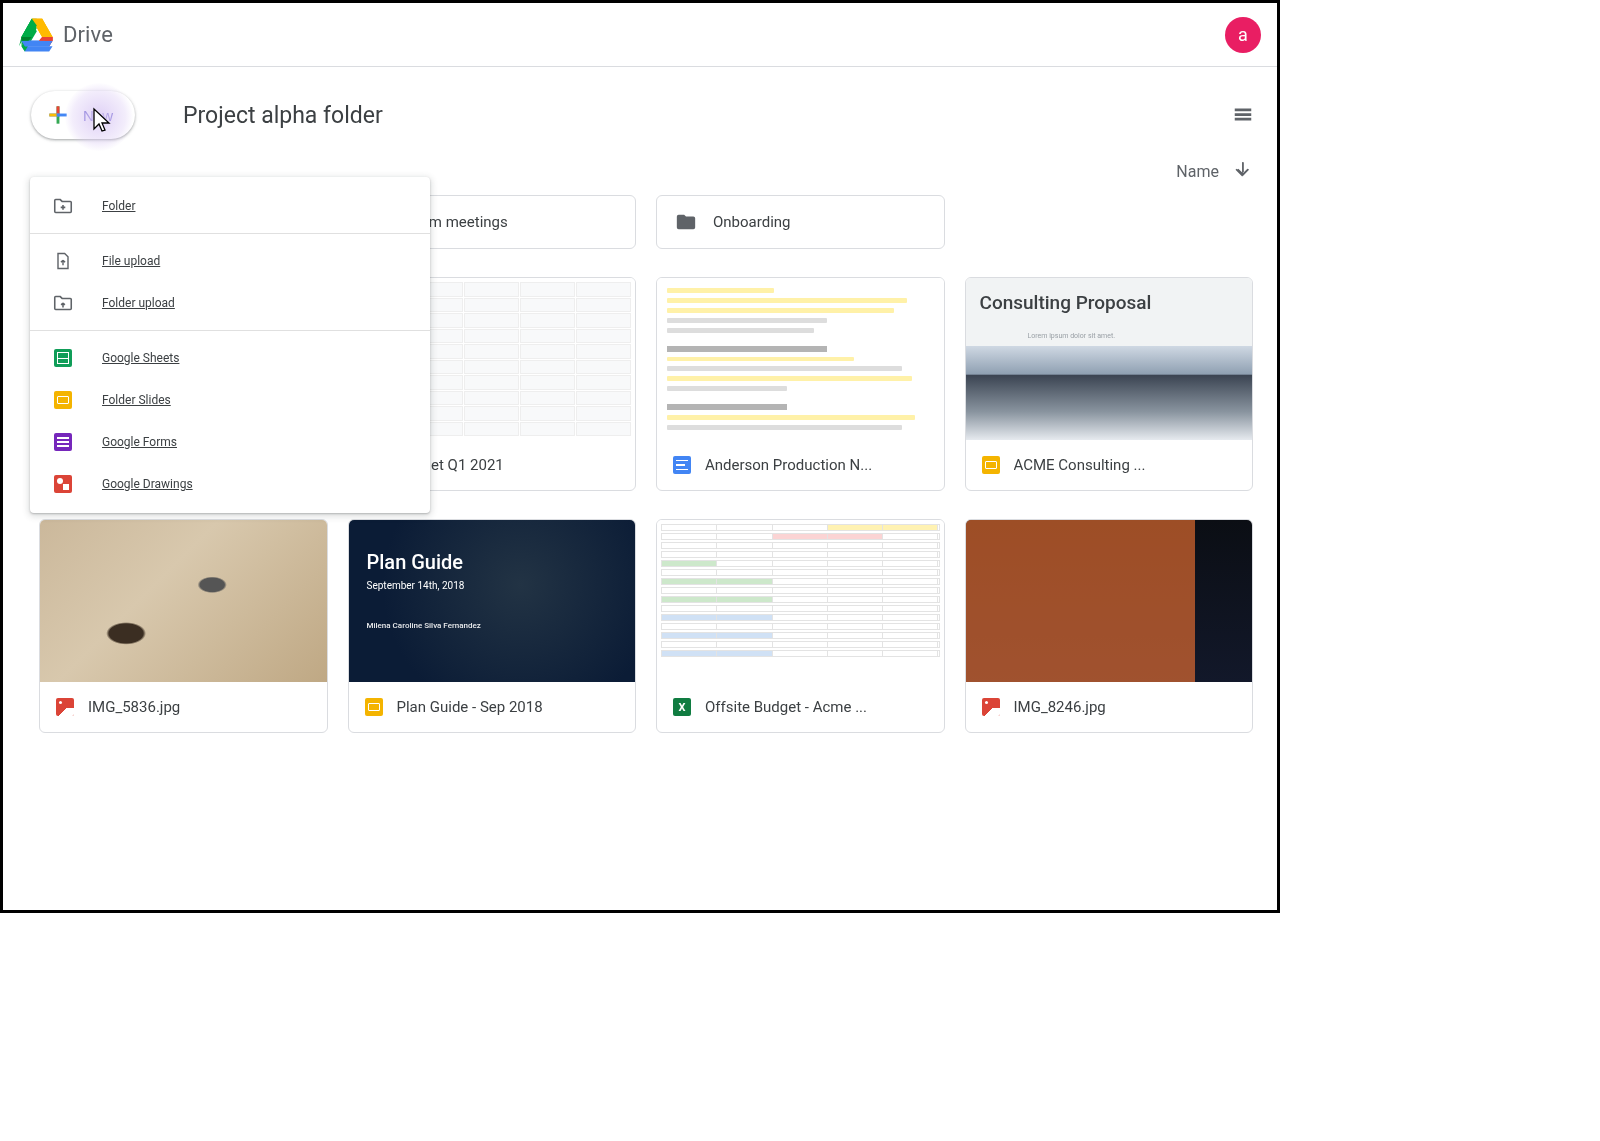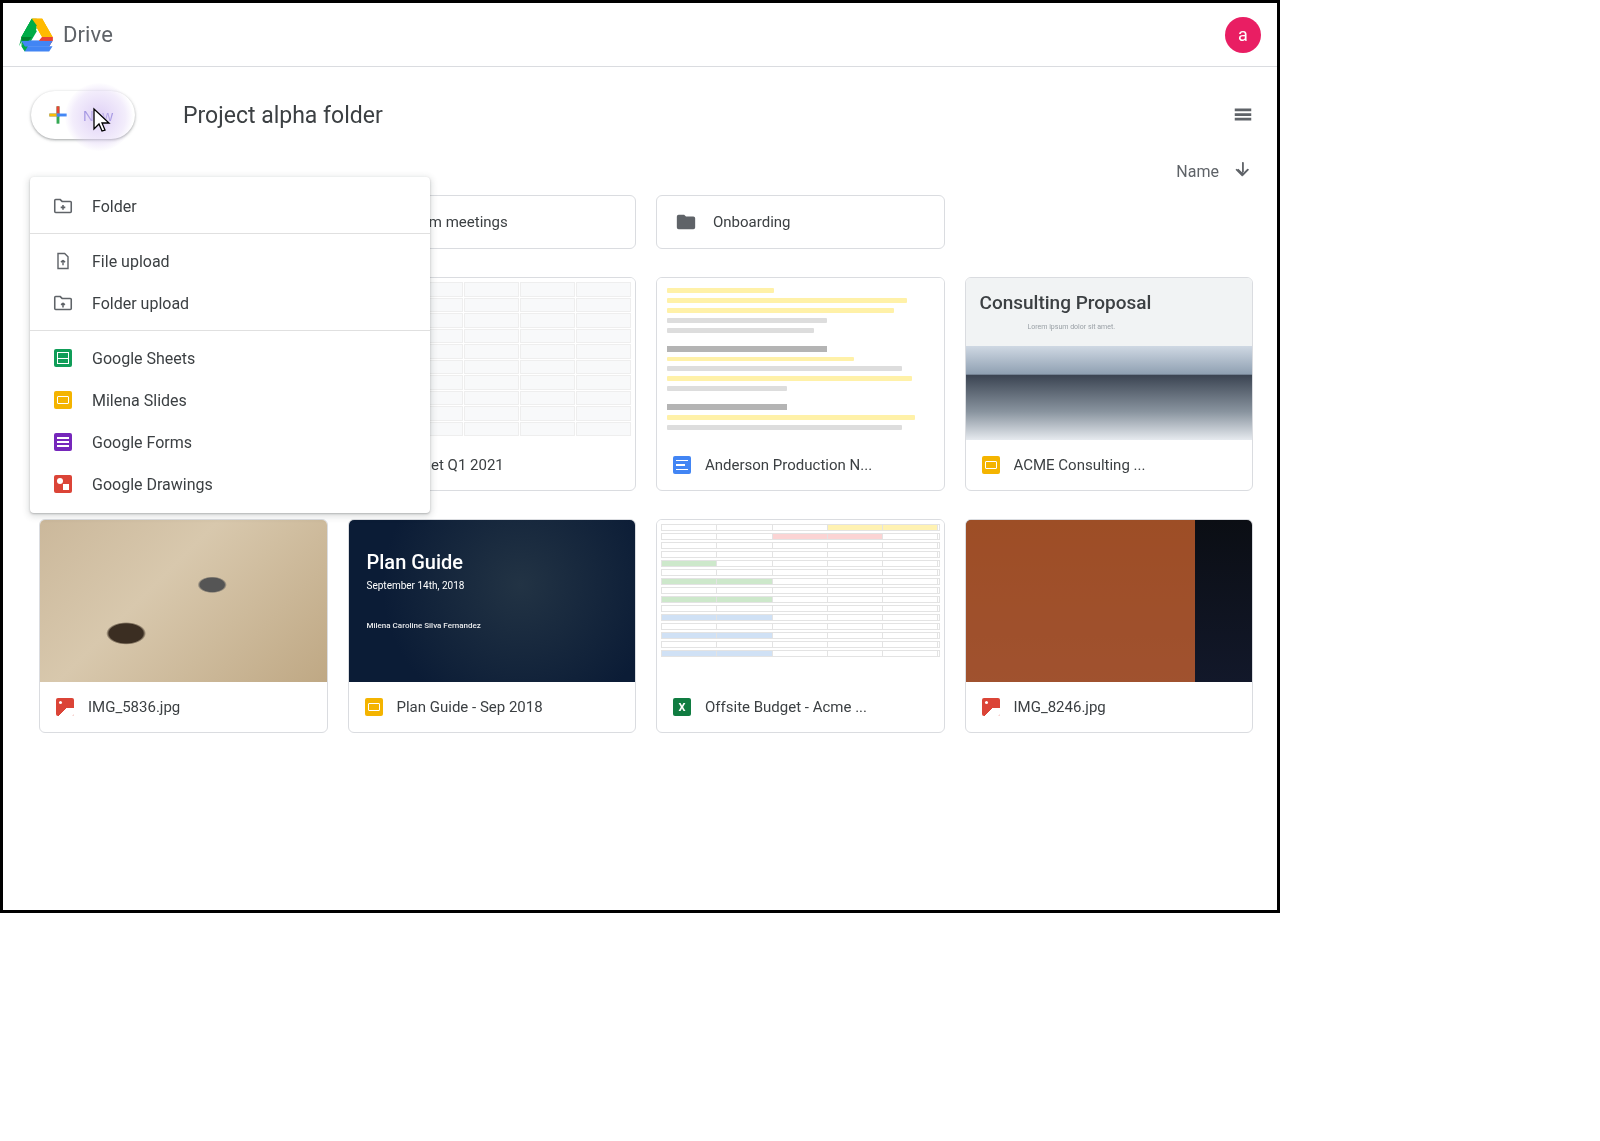--- a/index.html
+++ b/index.html
@@ -141,25 +141,26 @@
     width: 400px;
     background: #fff;
     border-radius: 4px;
     box-shadow: 0 2px 6px 2px rgba(60,64,67,.15), 0 1px 2px rgba(60,64,67,.3);
     padding: 8px 0;
     z-index: 100;
   }
   .menu-item {
     display: flex;
     align-items: center;
-    gap: 18px;
+    gap: 28px;
     padding: 10px 22px;
-    font-size: 16px;
+    font-size: 12px;
     color: #3c4043;
     cursor: pointer;
+    text-decoration: underline;
   }
   .menu-item .mi-icon {
     width: 22px;
     height: 22px;
     display: flex;
     align-items: center;
     justify-content: center;
     color: #5f6368;
   }
   .menu-sep {
@@ -261,21 +262,21 @@
     flex-direction: column;
   }
   .slide-hero {
     height:42%;
     padding:14px;
     color:#3c4043;
     font-weight:500;
     font-size:19px;
     line-height:1.2;
   }
-  .slide-hero small{display:block;font-weight:400;font-size:7px;color:#9aa0a6;margin-top:8px;padding-left:48px;}
+  .slide-hero small{display:block;font-weight:400;font-size:7px;color:#9aa0a6;margin-top:17px;padding-left:48px;}
   .slide-img {
     flex:1;
     background: linear-gradient(180deg,#cfd8e3 0%,#8fa0b2 30%,#3b4452 31%,#89949f 70%,#e6eaef 100%);
   }
 
   .thumb-photo1, .thumb-photo2 {
     height:100%;
   }
   .thumb-photo1{
     background:
@@ -732,21 +733,21 @@
     <div class="menu-item">
       <span class="mi-icon">
           <span class="app-sheet"></span>
         </span>
       <span>Google Sheets</span>
     </div>
     <div class="menu-item">
       <span class="mi-icon">
           <span class="app-slide"></span>
         </span>
-      <span>Milena Slides</span>
+      <span>Folder Slides</span>
     </div>
     <div class="menu-item">
       <span class="mi-icon">
           <span class="app-form"></span>
         </span>
       <span>Google Forms</span>
     </div>
     <div class="menu-item">
       <span class="mi-icon">
           <span class="app-draw"></span>

